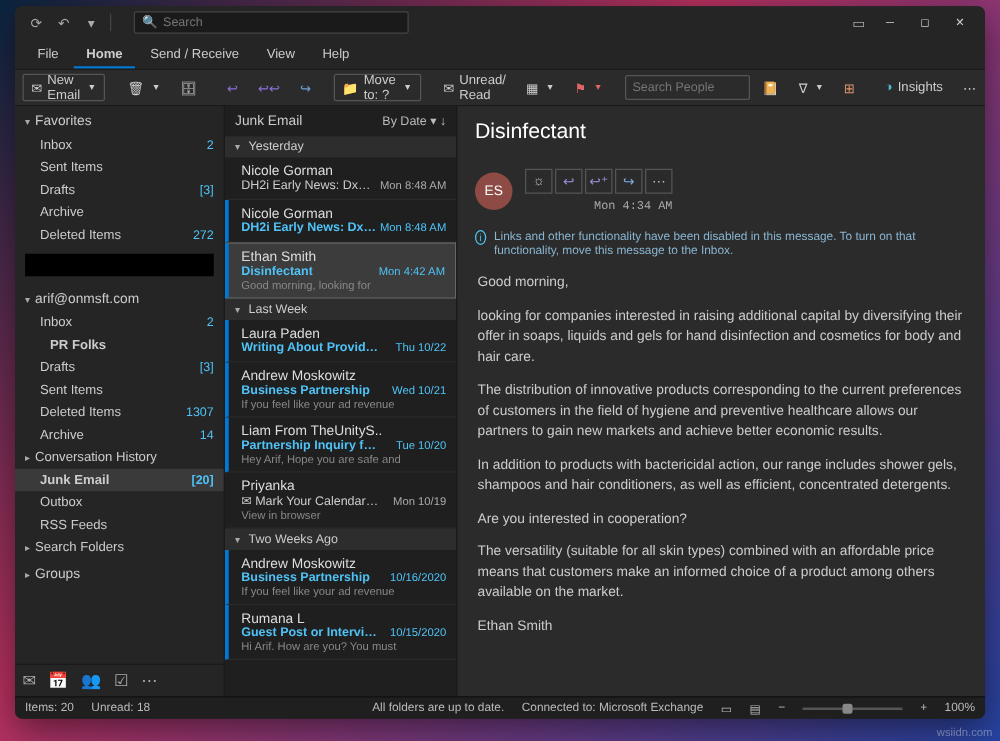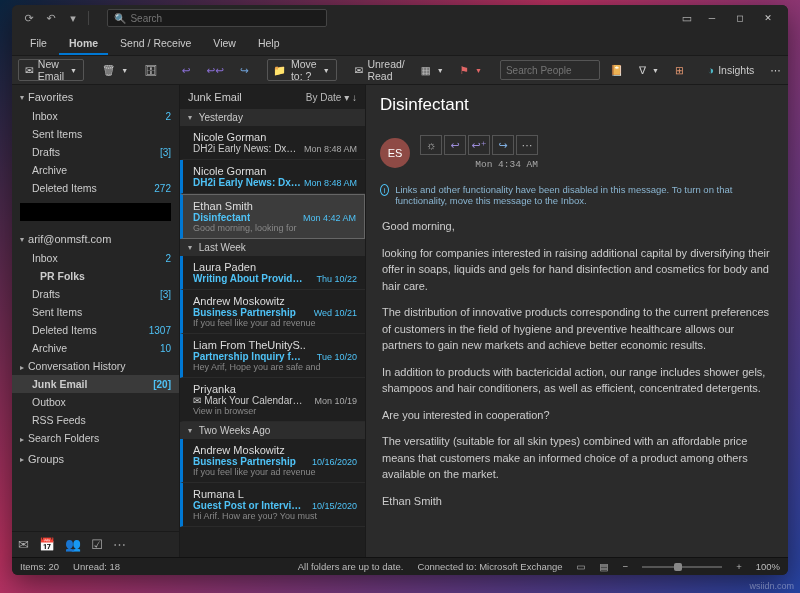--- a/index.html
+++ b/index.html
@@ -200,21 +200,21 @@
             <div class="nav-item ">
               <span>Sent Items</span>
               <span class="cnt"></span>
             </div>
             <div class="nav-item ">
               <span>Deleted Items</span>
               <span class="cnt">1307</span>
             </div>
             <div class="nav-item ">
               <span>Archive</span>
-              <span class="cnt">10</span>
+              <span class="cnt">14</span>
             </div>
             <div class="nav-item ">
               <span><span class="chev" style="margin-left:-12px;">▸</span>Conversation History</span>
               <span class="cnt"></span>
             </div>
             <div class="nav-item sel">
               <span>Junk Email</span>
               <span class="cnt">[20]</span>
             </div>
             <div class="nav-item ">

